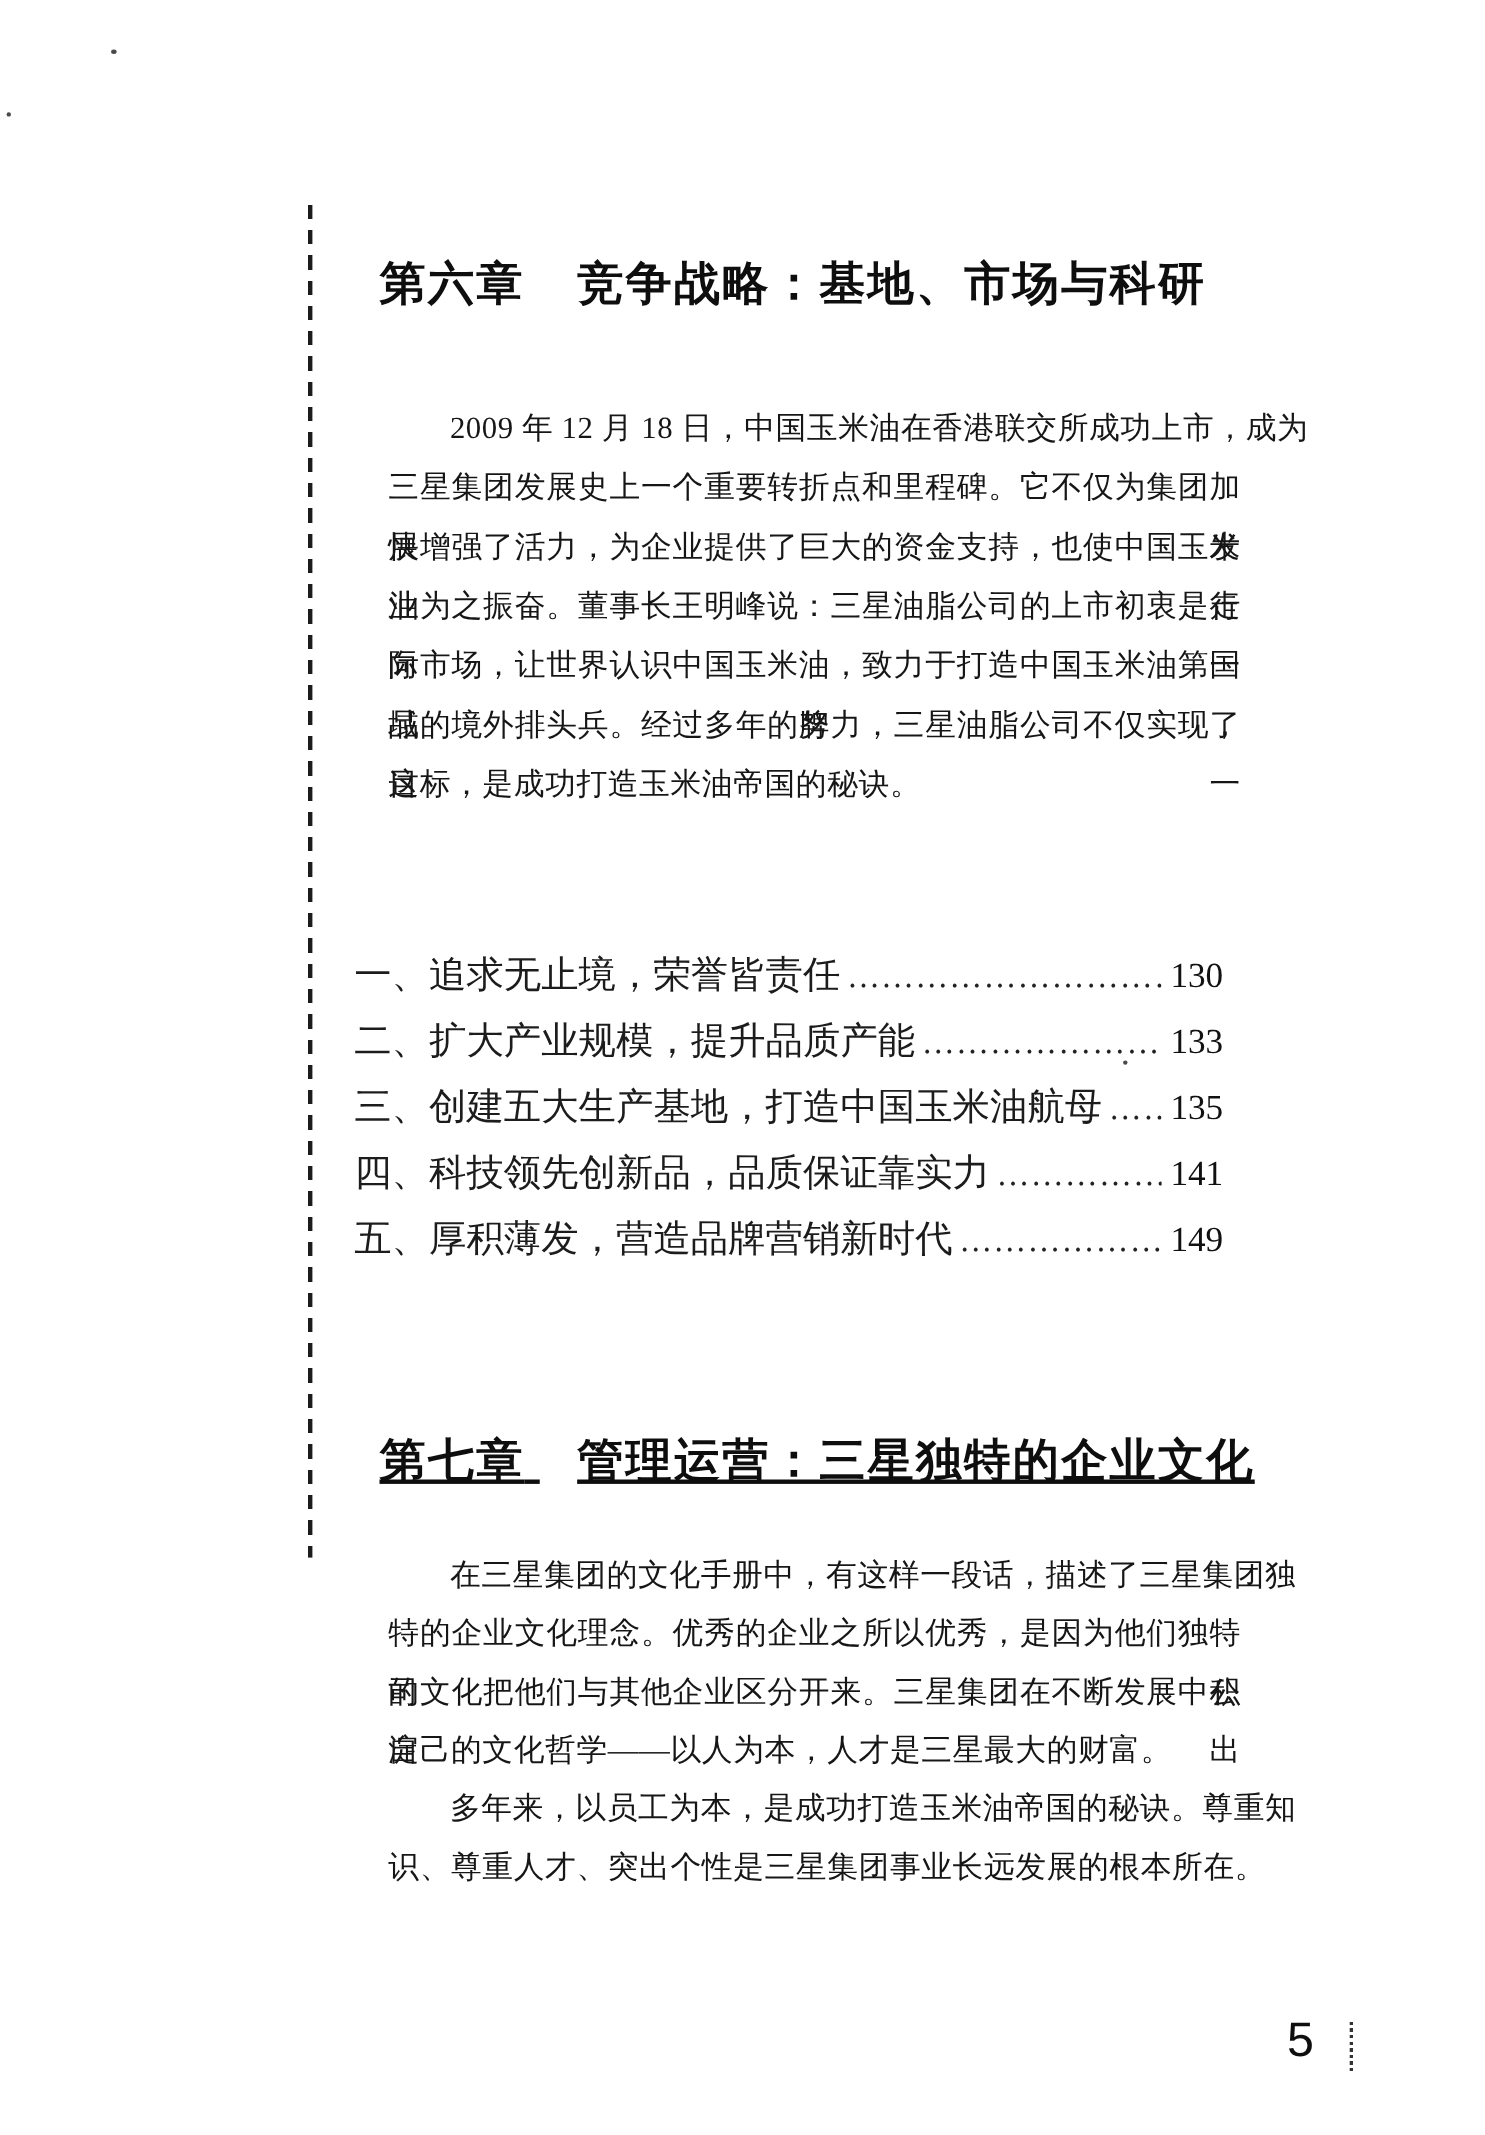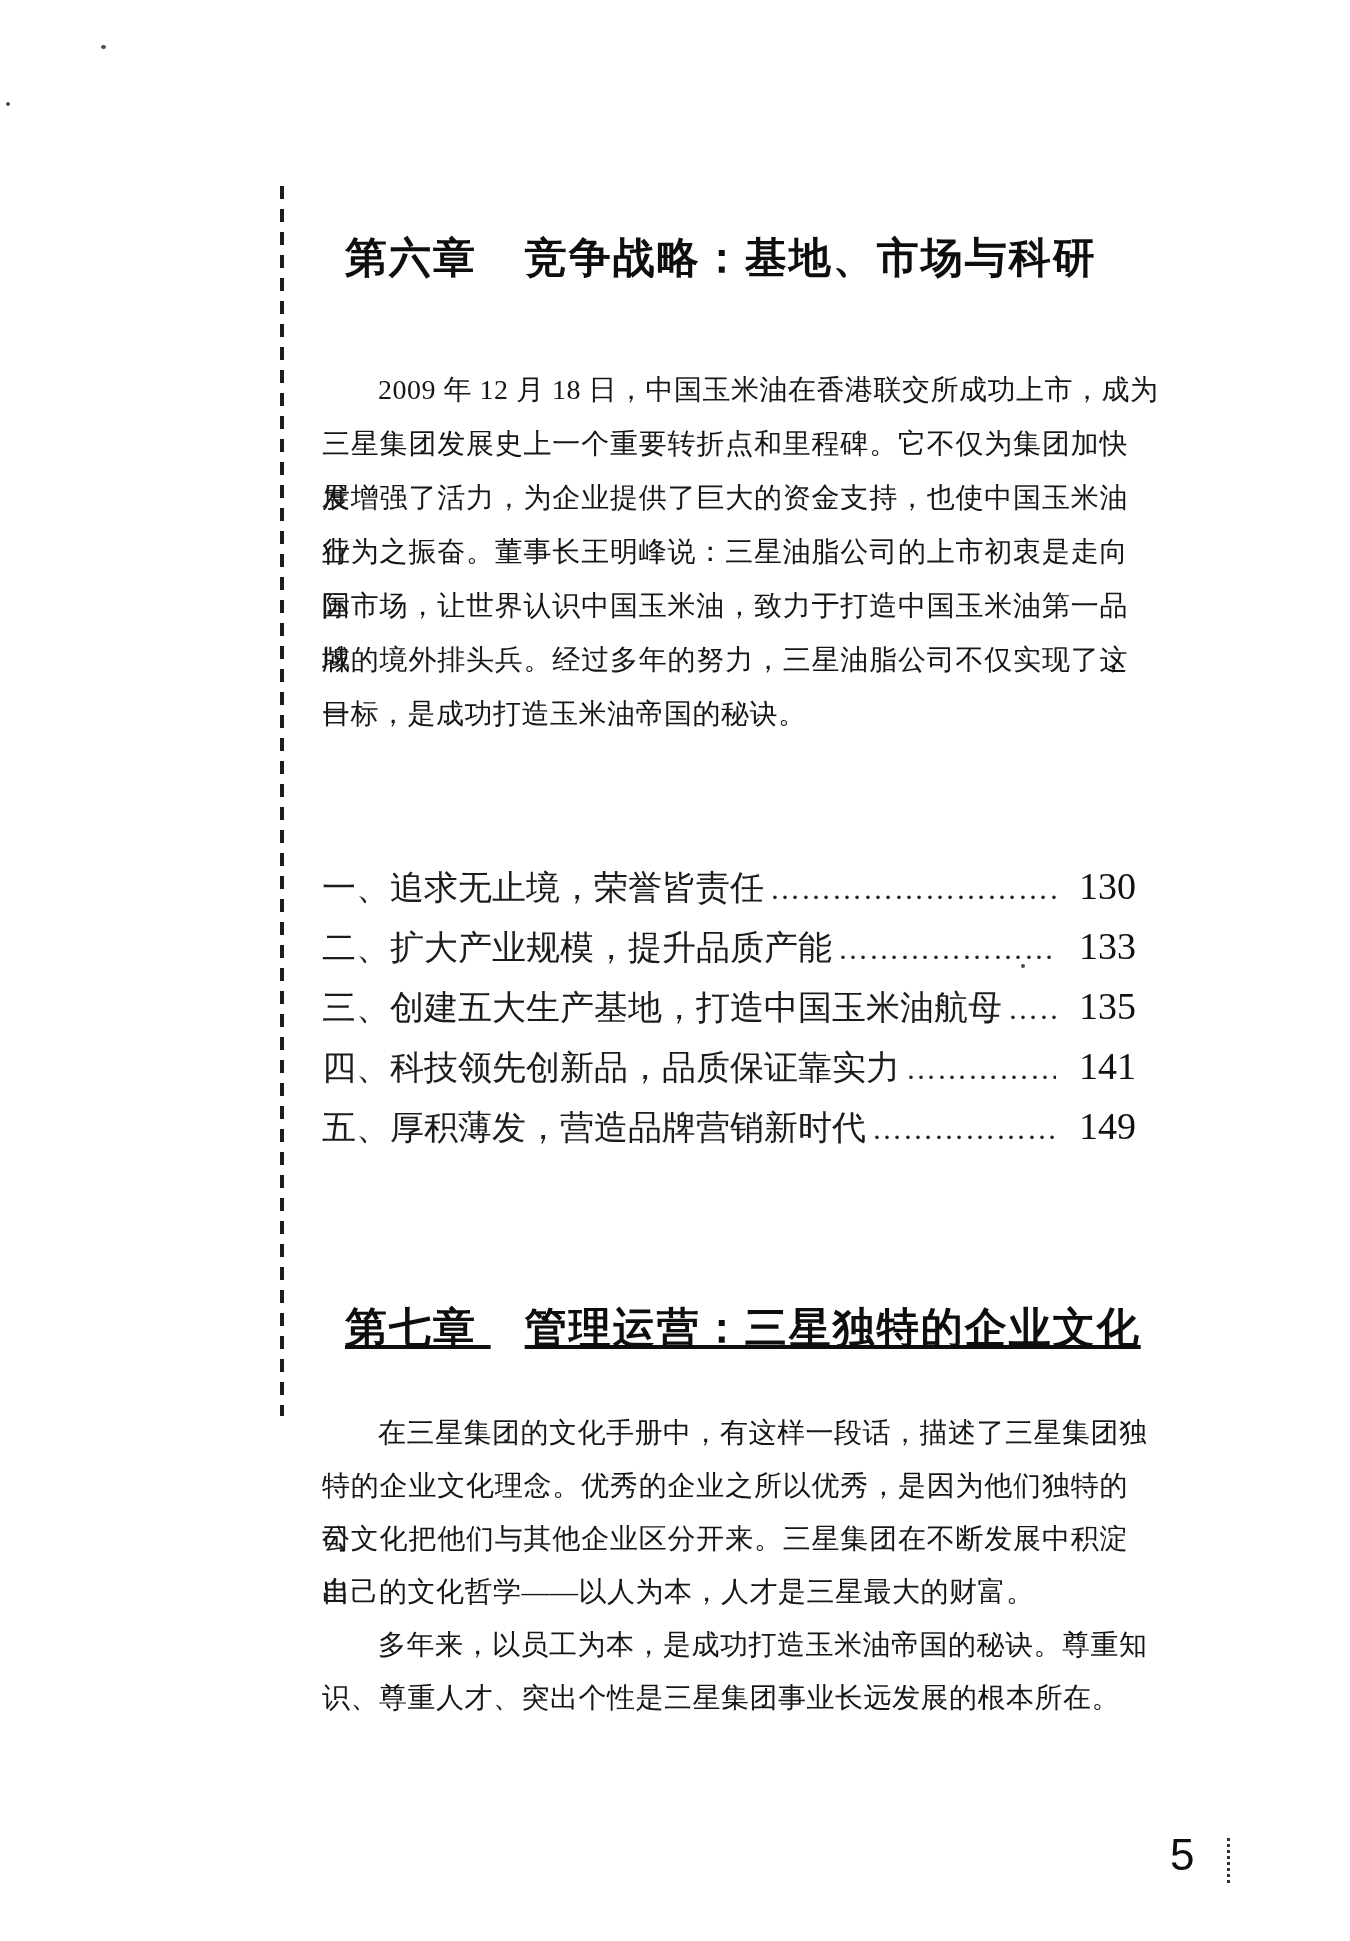--- a/index.html
+++ b/index.html
@@ -22,32 +22,32 @@
   .ch6-title{top:230px;}
   .ch7-title{top:1300px;text-decoration:underline;}
   .chapter-title .sub{margin-left:34px;}
   
   .para{
     position:absolute;left:322px;width:806px;
     font-size:28px;letter-spacing:.5px;color:#161616;
   }
   .ch6-para{top:363px;}
   .ch7-para{top:1406px;}
-  .pline{height:54px;line-height:54px;white-space:nowrap;}
+  .pline{height:54px;line-height:54px;white-space:nowrap;margin-left:31px;}
   .ch7-para .pline{height:53px;line-height:53px;}
   .pline.full{white-space:normal;text-align:justify;text-align-last:justify;}
   .pline.indent{text-indent:56px;}
   
   .toc{position:absolute;left:322px;top:856px;width:814px;font-size:34px;color:#1c1c1c;}
   .toc-row{display:flex;align-items:baseline;height:60px;line-height:60px;}
   .toc-label{white-space:nowrap;}
   .toc-leader{flex:1;overflow:hidden;white-space:nowrap;margin:0 8px 0 6px;
     font-size:30px;letter-spacing:1px;color:#222;}
-  .toc-page{min-width:72px;text-align:right;font-family:"Liberation Serif","DejaVu Serif",serif;
-    font-size:38px;color:#111;}
+  .toc-page{min-width:72px;text-align:left;font-family:"Liberation Serif","DejaVu Serif",serif;
+    font-size:32px;color:#111;}
   
   .folio{
     position:absolute;left:1170px;top:1830px;
     font-family:"Liberation Sans","DejaVu Sans",sans-serif;
     font-size:44px;color:#0f0f0f;
   }
   .folio-dots{
     position:absolute;left:1227px;top:1838px;width:3px;height:48px;
     background:repeating-linear-gradient(to bottom,#333 0 3px,transparent 3px 6px);
   }

